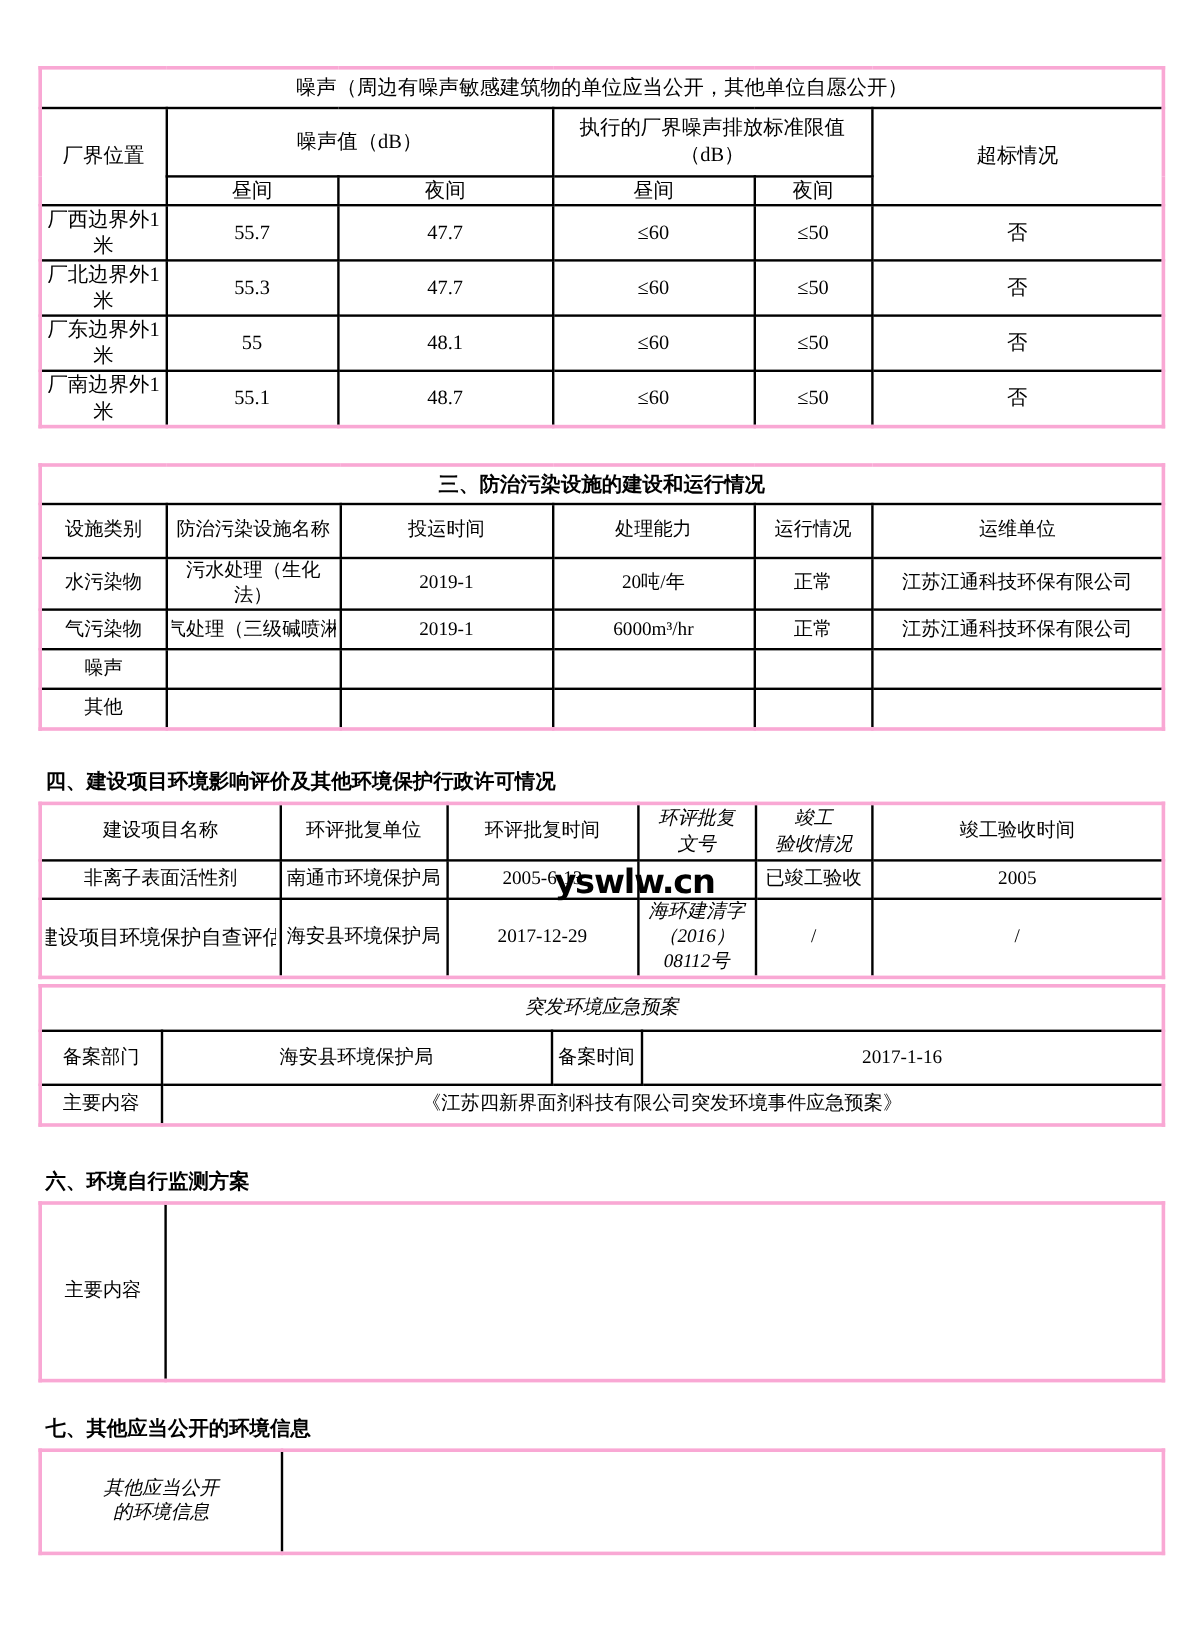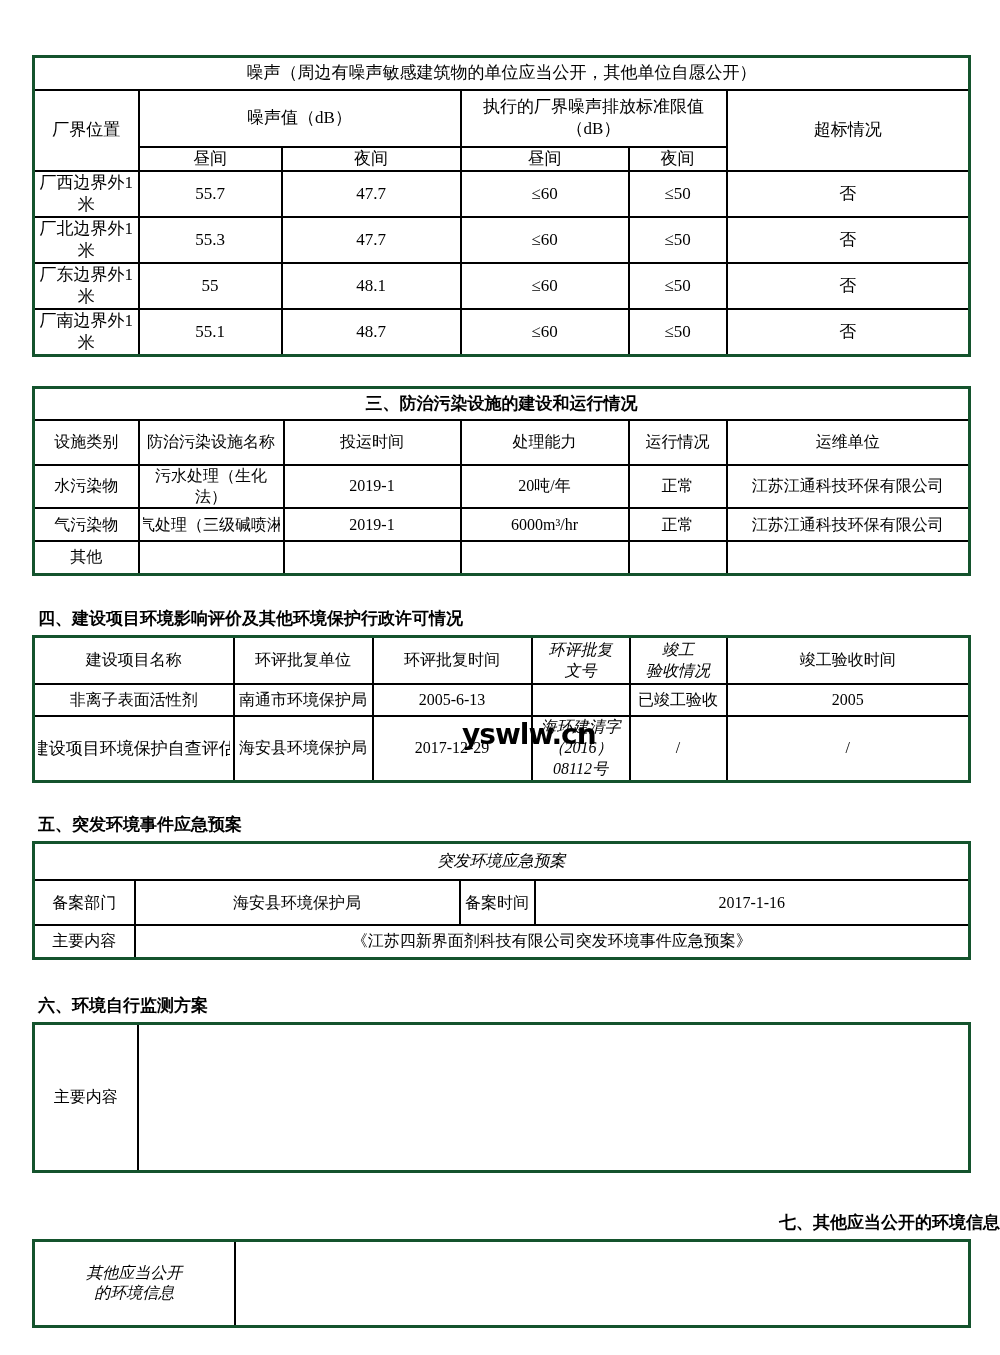--- a/index.html
+++ b/index.html
@@ -10,21 +10,21 @@
     width: 1000px;
     height: 1355px;
     background: #fff;
     overflow: hidden;
   }
   table.tbl {
     border-collapse: collapse;
     table-layout: fixed;
     width: 936px;
     margin-left: 32px;
-    border: 3px solid #14532d;
+    border: 3px solid #f9a8d4;
     font-size: 16px;
   }
   table.tbl td {
     border: 2px solid #000;
     text-align: center;
     vertical-align: middle;
     padding: 0 3px;
     overflow: hidden;
     line-height: 1.3;
   }
@@ -37,21 +37,21 @@
   #t4, #t5, #t6, #t7 { margin-top: 4px; }
   .sec-title {
     font-weight: bold;
     font-size: 17px;
     line-height: 25px;
     margin-left: 38px;
   }
   #title4 { margin-top: 30px; }
   #title5 { margin-top: 29px; }
   #title6 { margin-top: 33px; }
-  #title7 { margin-top: 37px; text-align: right; }
+  #title7 { margin-top: 26px; }
   .rh33 { height: 33px; }
   .rh57 { height: 57px; }
   .rh30 { height: 20px; }
   .rh36 { height: 36px; }
   .rh32 { height: 32px; }
   .rh34 { height: 45px; }
   .rh48 { height: 48px; }
   .rh65 { height: 65px; }
   .rh38 { height: 38px; font-style: italic; }
   .rh148 { height: 148px; }
@@ -180,20 +180,28 @@
             <div class="clip">
               <span>废气处理（三级碱喷淋）</span>
             </div>
           </td>
       <td>2019-1</td>
       <td>6000m³/hr</td>
       <td>正常</td>
       <td>江苏江通科技环保有限公司</td>
     </tr>
     <tr class="rh33">
+      <td>噪声</td>
+      <td></td>
+      <td></td>
+      <td></td>
+      <td></td>
+      <td></td>
+    </tr>
+    <tr class="rh33">
       <td>其他</td>
       <td></td>
       <td></td>
       <td></td>
       <td></td>
       <td></td>
     </tr>
   </tbody>
     </table>
 
@@ -236,21 +244,20 @@
       <td>2017-12-29</td>
       <td class="pre">海环建清字
 （2016）
 08112号</td>
       <td>/</td>
       <td>/</td>
     </tr>
   </tbody>
     </table>
 
-  <div class="sec-title" id="title5">五、突发环境事件应急预案</div>
   <table class="tbl" id="t5">
     <colgroup>
       <col style="width:101px">
         <col style="width:325px">
         <col style="width:75px">
         <col style="width:435px">
     </colgroup>
     <tbody>
         <tr class="rh38">
       <td colspan="4">突发环境应急预案</td>

